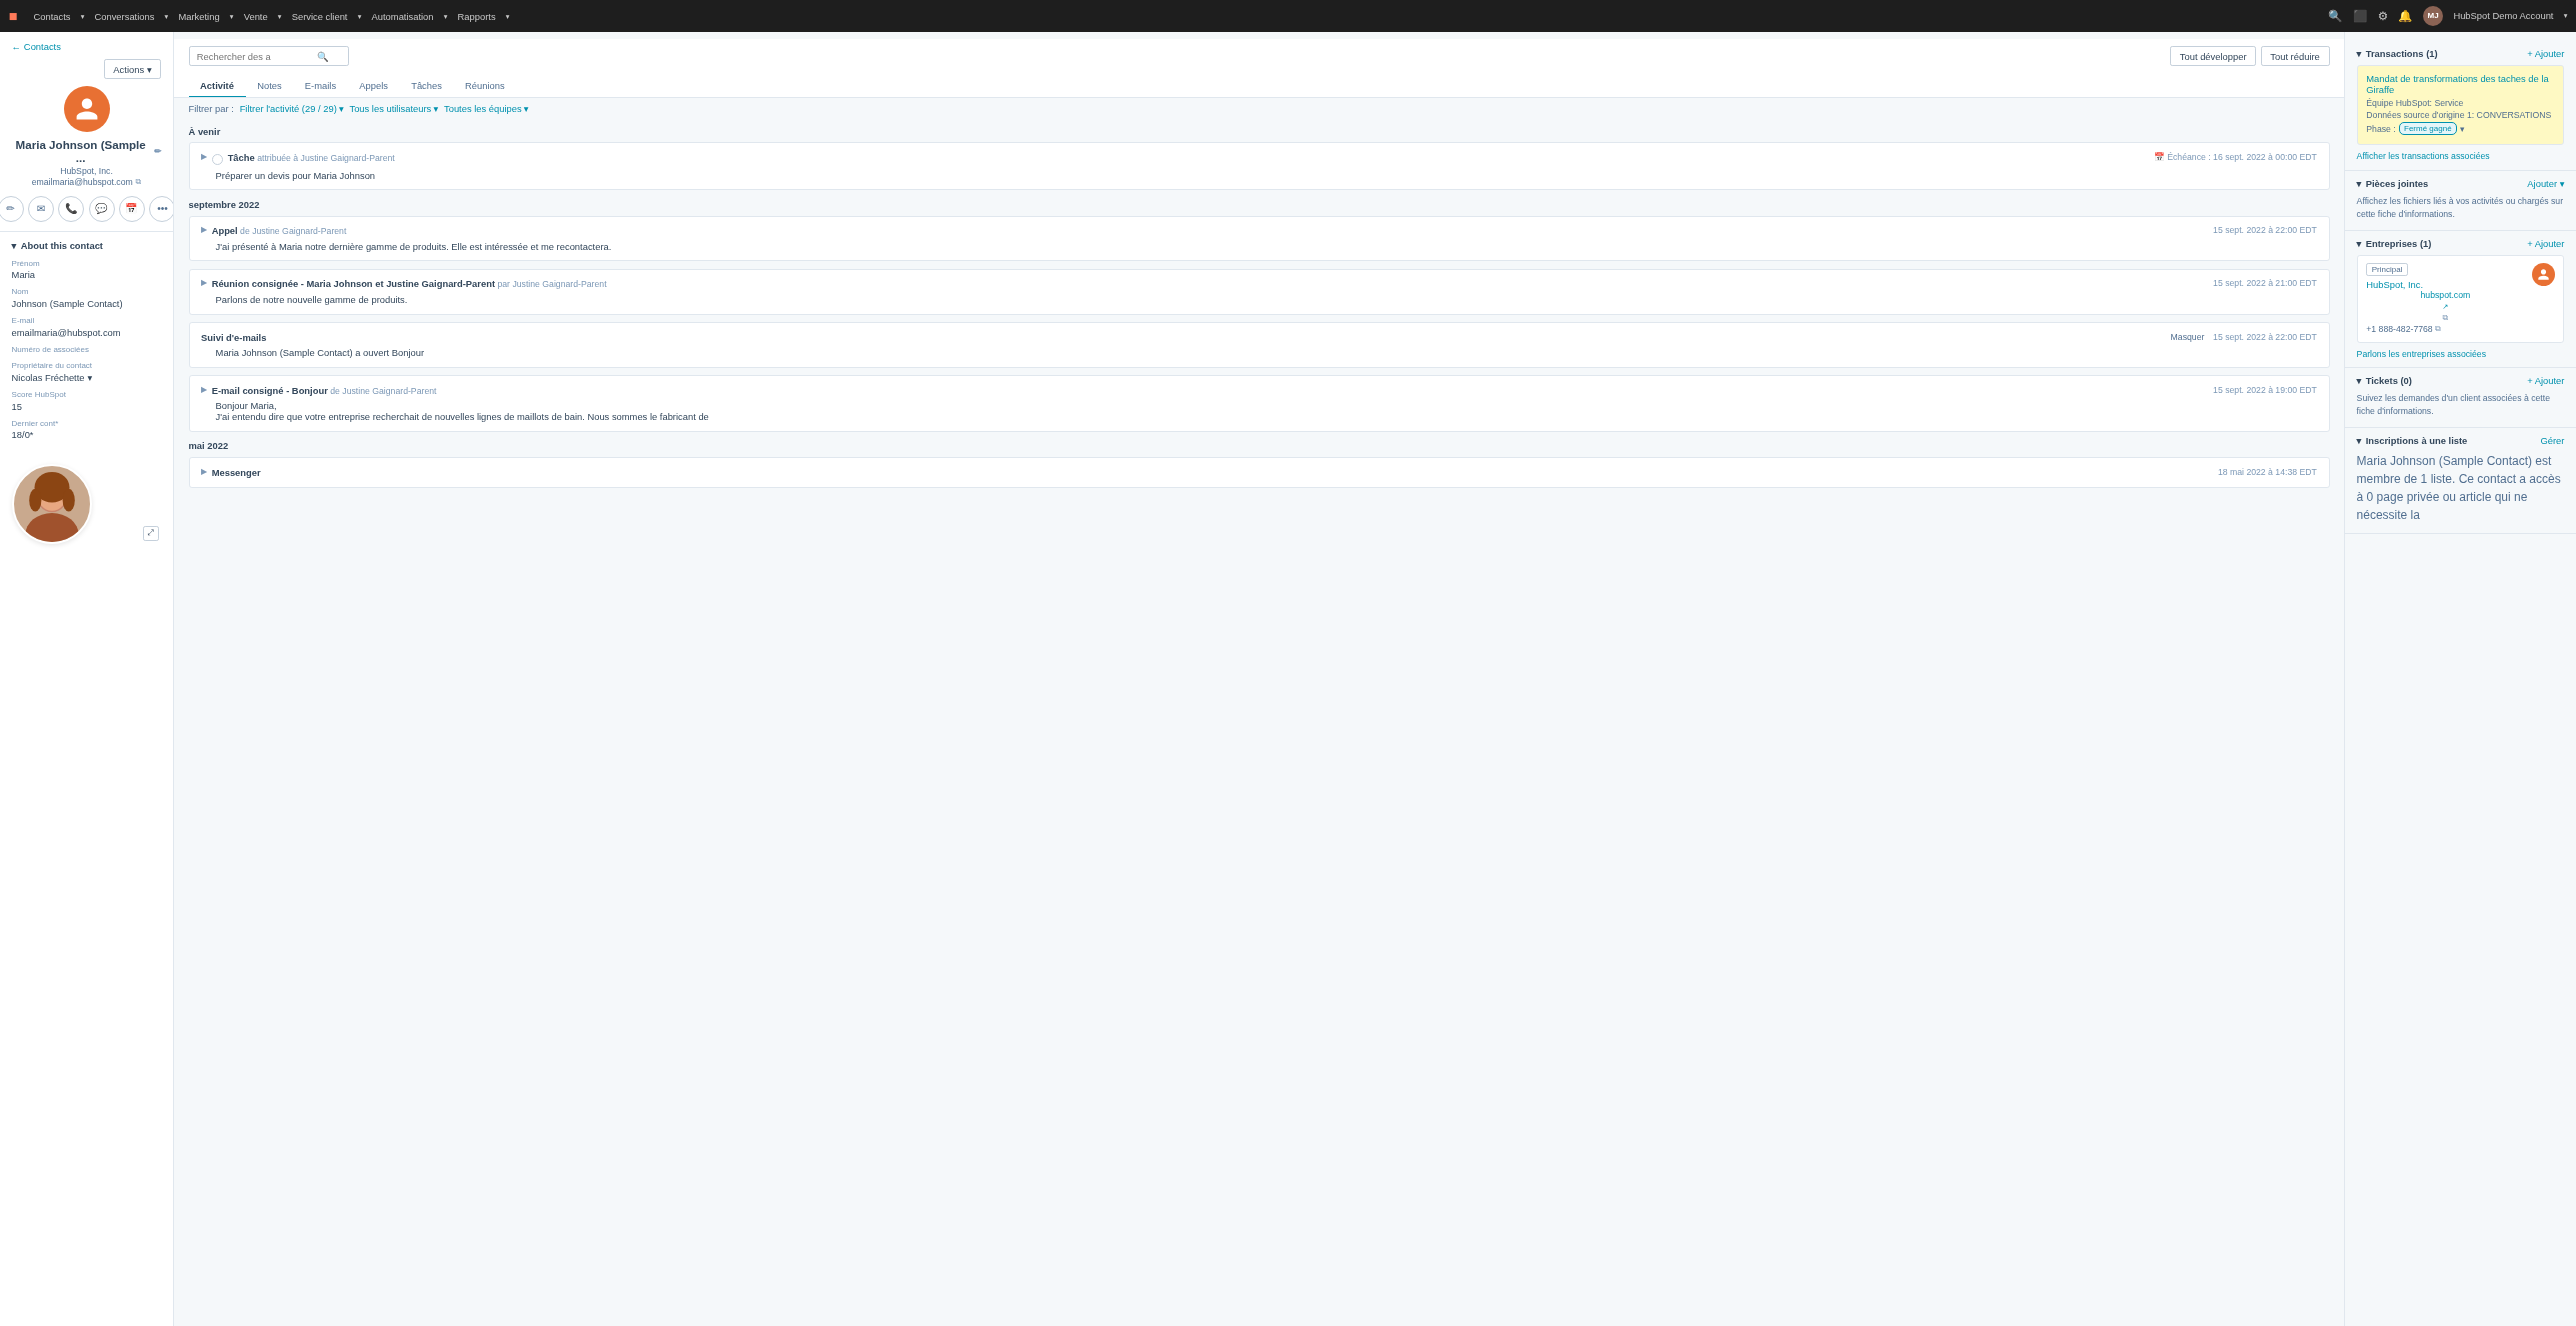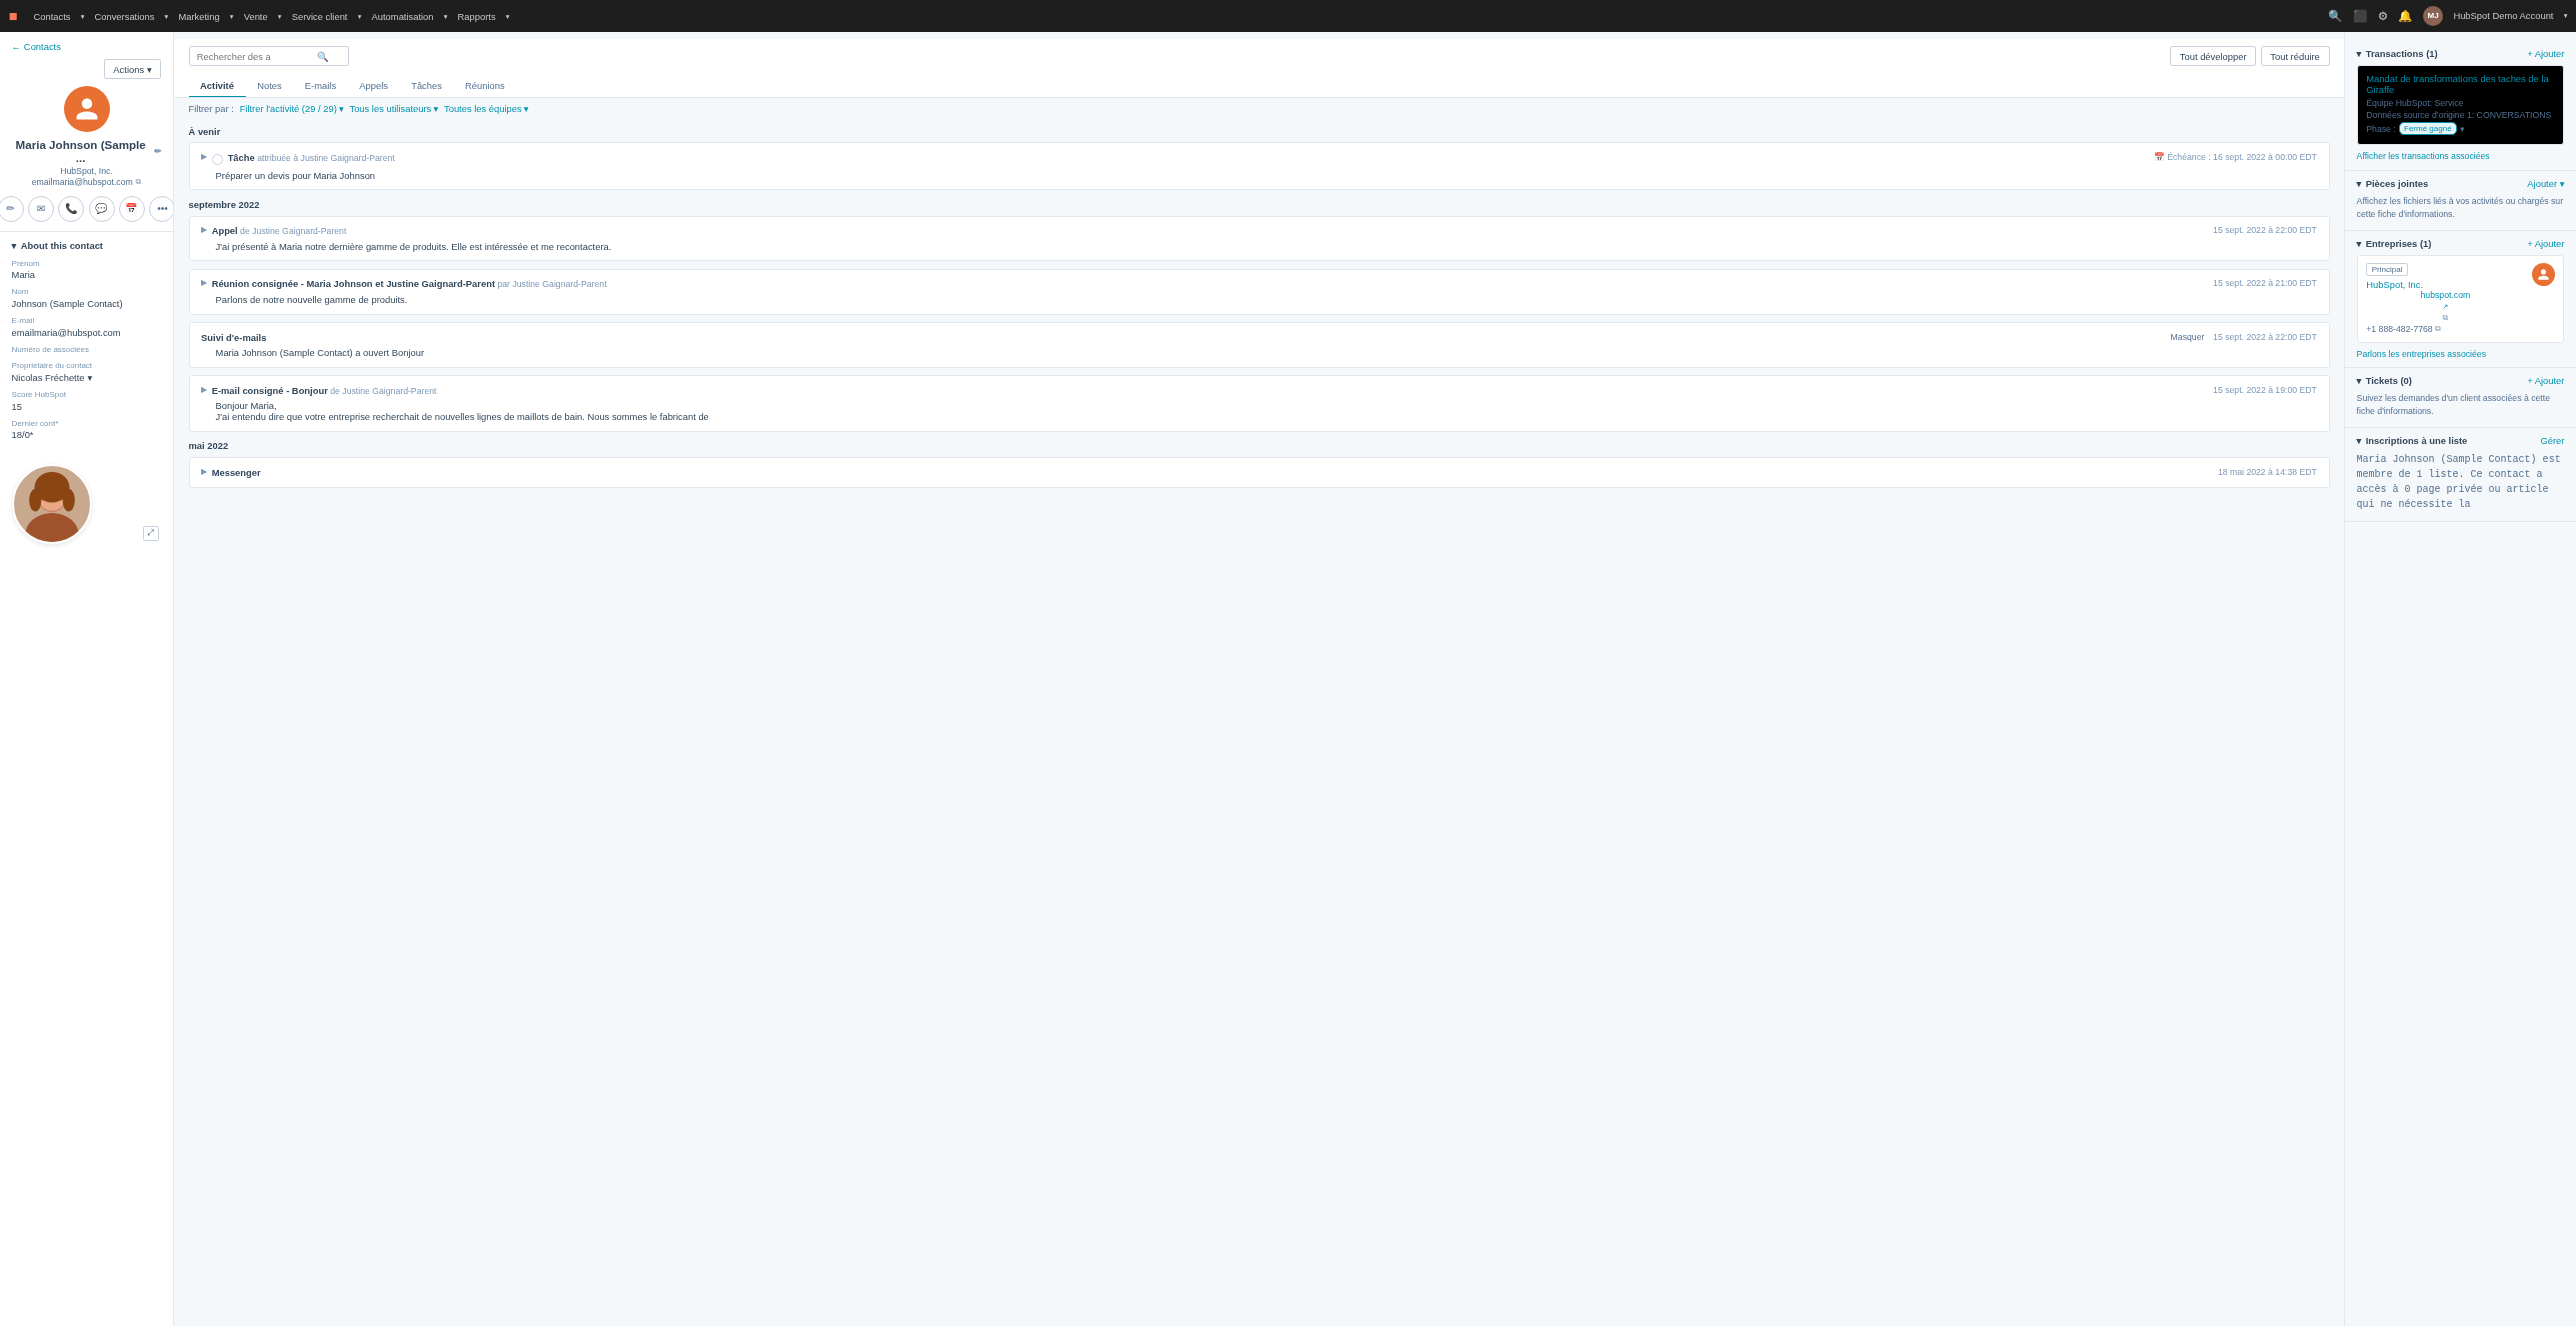--- a/index.html
+++ b/index.html
@@ -317,21 +317,21 @@
       font-size: 9.4px;
       font-weight: 600;
       color: #33475b;
     }
     .rs-add-link { color: #0091ae; font-size: 9.4px; cursor: pointer; }
 
     .deal-card {
       border: 0.7px solid #e0e7ee;
       border-radius: 2.9px;
       padding: 7.3px 8.7px;
-      background: #000000;
+      background: #fef9c3;
       font-size: 8.7px;
       color: #33475b;
     }
     .deal-name { color: #0091ae; font-size: 9.4px; font-weight: 500; cursor: pointer; margin-bottom: 2.9px; }
     .deal-row { margin-bottom: 2.2px; color: #516f90; }
     .deal-phase {
       display: flex;
       align-items: center;
       gap: 2.9px;
     }
@@ -374,21 +374,21 @@
       width: 23px; height: 23px;
       border-radius: 50%;
       background: #e87033;
       display: flex; align-items: center; justify-content: center;
       flex-shrink: 0;
     }
     .company-logo svg { width: 13px; height: 13px; fill: #fff; }
 
     .tickets-desc { font-size: 8.7px; color: #516f90; line-height: 1.5; }
 
-    .inscriptions-desc { font-size: 10px; color: #516f90; line-height: 1.5; font-family: Liberation Mono, monospace; }
+    .inscriptions-desc { font-size: 12px; color: #516f90; line-height: 1.5; }
     .gerer-link { color: #0091ae; font-size: 9.4px; cursor: pointer; }
 
     
     ::-webkit-scrollbar { width: 4.4px; height: 4.4px; }
     ::-webkit-scrollbar-track { background: #f1f1f1; }
     ::-webkit-scrollbar-thumb { background: #c5d0db; border-radius: 2.2px; }
 
     .copy-icon { color: #7c98b6; font-size: 8px; cursor: pointer; }
 
     

